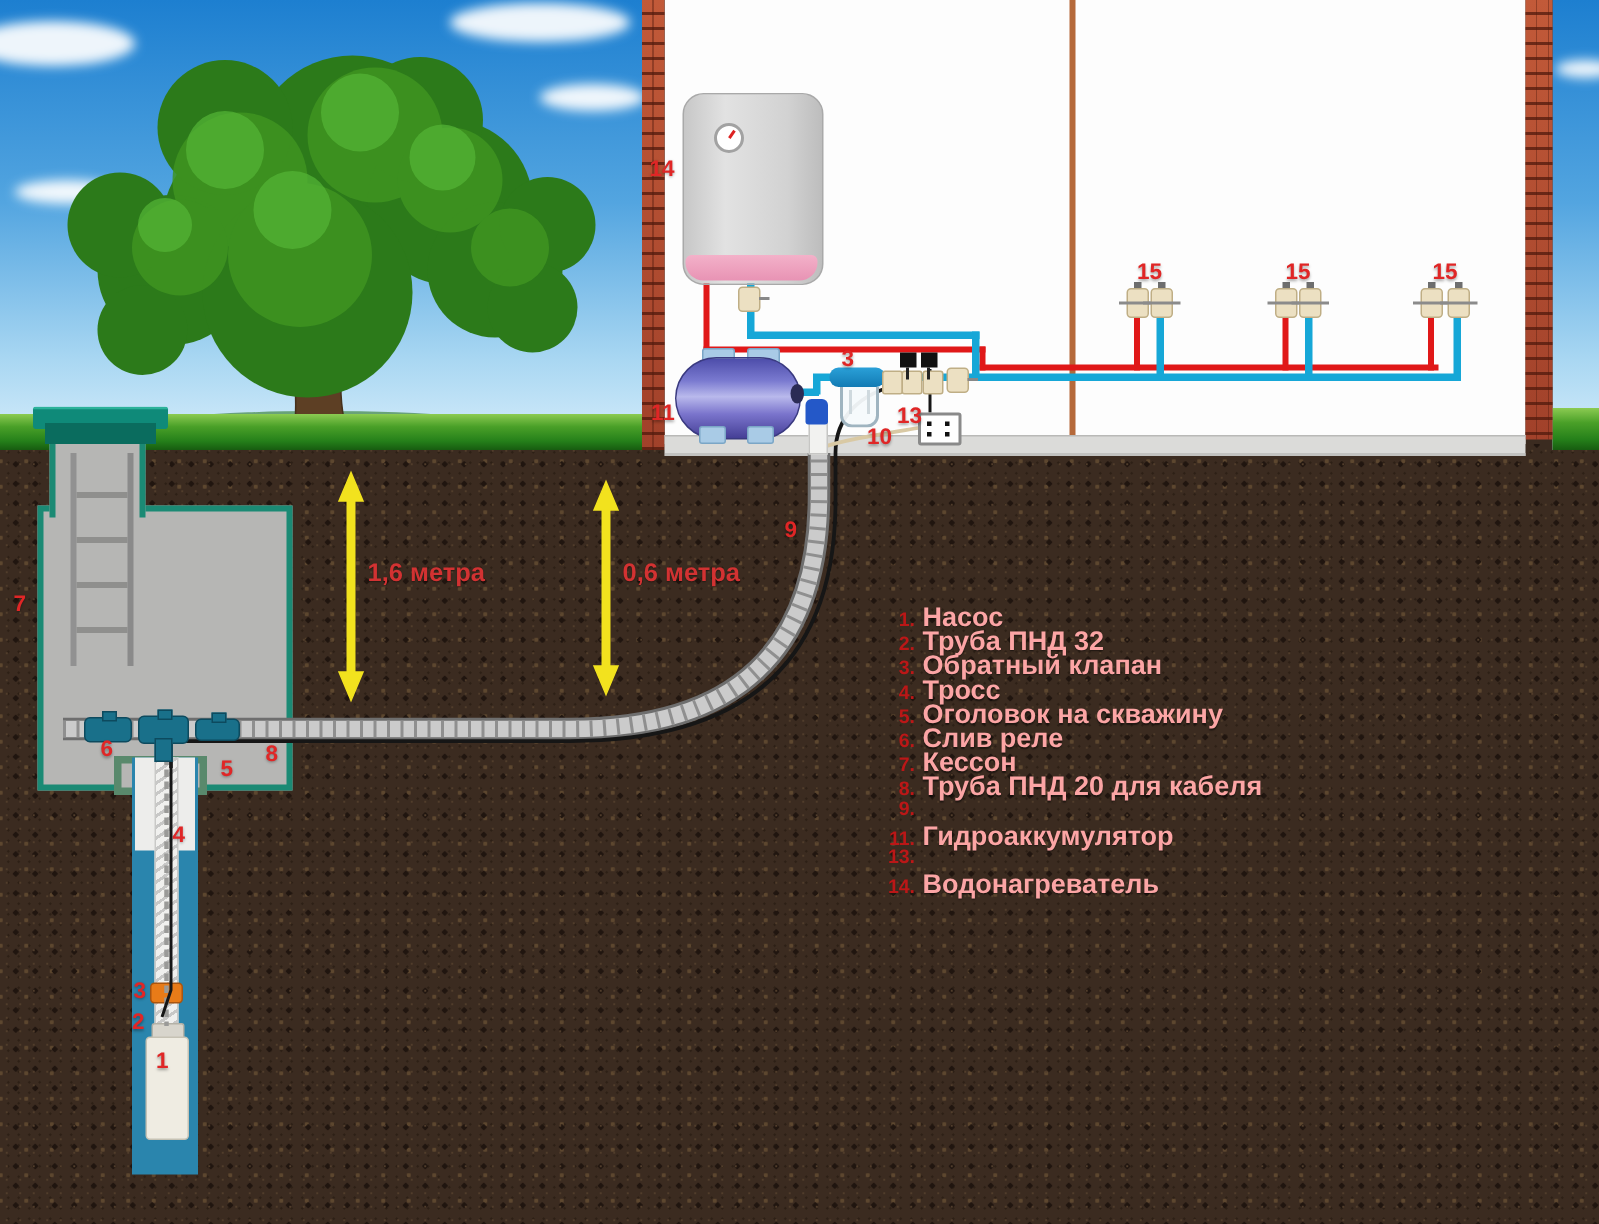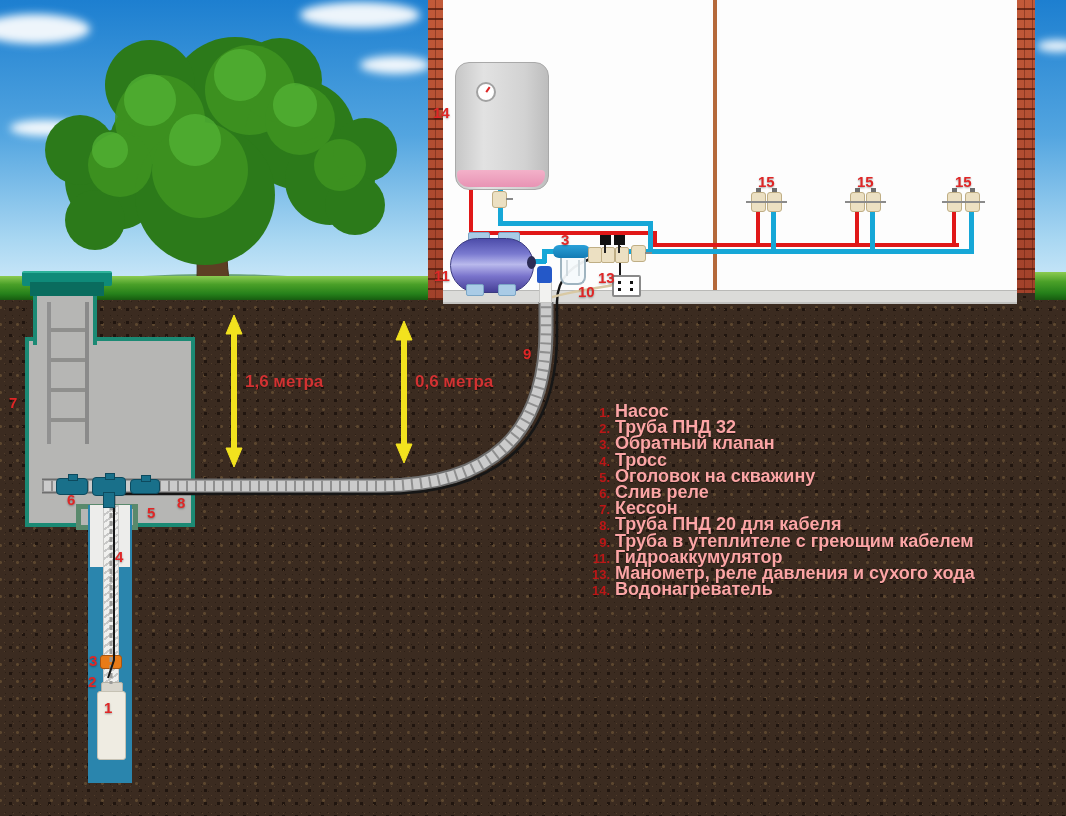--- a/index.html
+++ b/index.html
@@ -299,29 +299,27 @@
     <div class="legend-row">
         <span class="legend-num">7.</span>
         <span class="legend-text">Кессон</span>
       </div>
     <div class="legend-row">
         <span class="legend-num">8.</span>
         <span class="legend-text">Труба ПНД 20 для кабеля</span>
       </div>
     <div class="legend-row">
         <span class="legend-num">9.</span>
-        <span class="legend-text">Труба в утеплителе с греющим кабелем</span>
       </div>
     <div class="legend-row">
         <span class="legend-num">11.</span>
         <span class="legend-text">Гидроаккумулятор</span>
       </div>
     <div class="legend-row">
         <span class="legend-num">13.</span>
-        <span class="legend-text">Манометр, реле давления и сухого хода</span>
       </div>
     <div class="legend-row">
         <span class="legend-num">14.</span>
         <span class="legend-text">Водонагреватель</span>
       </div>
   </div>
 
 </div>
 
 </body></html>

